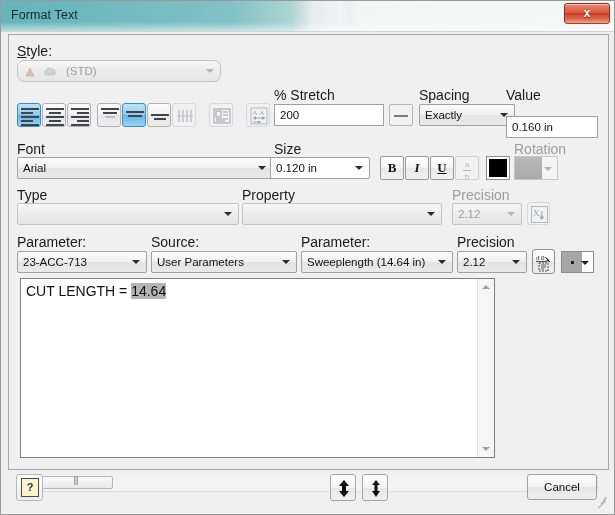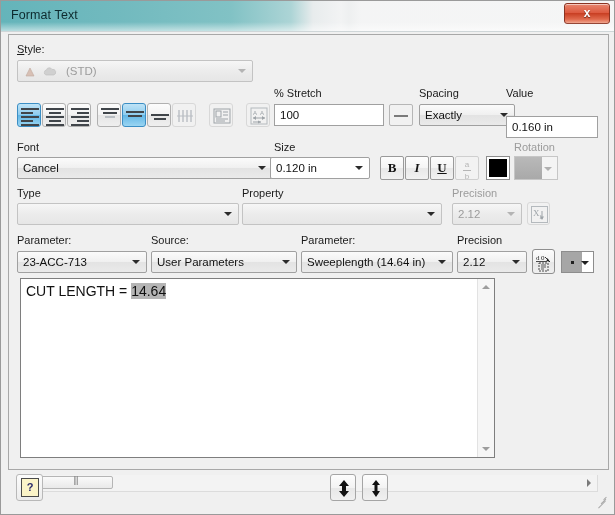--- a/index.html
+++ b/index.html
@@ -77,21 +77,21 @@
     position: absolute;
     left: 7px; top: 33px;
     width: 601px; height: 436px;
     box-sizing: border-box;
     background: #f0f0f0;
     border: 1px solid #a8a8a8;
   }
 
   .lbl {
     position: absolute;
-    font-size: 11px;
+    font-size: 14px;
     color: #1a1a1a;
     white-space: nowrap;
     text-align: center;
   }
   .lbl.disabled { color: #9c9c9c; }
   .lbl u { text-decoration: underline; }
 
   
   .combo {
     position: absolute;
@@ -432,21 +432,21 @@
 <div id="window">
 
   <div id="titlebar">
     <div id="title-text">Format Text</div>
     <div id="close-button">x</div>
   </div>
 
   <div id="panel">
 
     <div class="lbl" style="left:8px; top:8px;"><u>S</u><span>tyle:</span></div>
-    <div class="combo disabled" style="left:8px; top:25px; width:236px;">
+    <div class="combo disabled" style="left:8px; top:25px; width:204px;border-radius:7px;">
       <svg style="position:absolute;left:5px;top:4px" width="14" height="14" viewBox="0 0 14 14">
         <polygon points="7,3 11,11 3,11" fill="#d8c0b5" stroke="#c0a99e" stroke-width="0.6"></polygon>
       </svg>
       <svg style="position:absolute;left:24px;top:4px" width="16" height="14" viewBox="0 0 16 14">
         <path d="M4 10 a2.6 2.6 0 0 1 0.4 -5 a3 3 0 0 1 5.6 -0.6 a2.4 2.4 0 0 1 1.6 5.6 z" fill="#d0d0d0" stroke="#bdbdbd" stroke-width="0.6"></path>
       </svg>
       <span style="position:absolute;left:48px;top:0px;line-height:20px;">(STD)</span>
       <span class="arrow"></span>
     </div>
 
@@ -525,38 +525,38 @@
         <text x="10" y="8" font-size="6" fill="#9da3a8" font-family="sans-serif">A</text>
         <line x1="3" y1="11" x2="15" y2="11" stroke="#9da3a8" stroke-width="1"></line>
         <polygon points="3,11 6,9 6,13" fill="#9da3a8"></polygon>
         <polygon points="15,11 12,9 12,13" fill="#9da3a8"></polygon>
         <line x1="3" y1="15" x2="11" y2="15" stroke="#9da3a8" stroke-width="1"></line>
         <polygon points="11,15 8,13.5 8,16.5" fill="#9da3a8"></polygon>
       </svg>
     </div>
 
     <div class="lbl" style="left:265px; top:52px;">% Stretch</div>
-    <div class="field" style="left:265px; top:69px; width:110px;">100</div>
+    <div class="field" style="left:265px; top:69px; width:110px;">200</div>
 
     <div id="spacing-sep" style="left:380px; top:69px;">
       <span class="line"></span>
     </div>
 
     <div class="lbl" style="left:410px; top:52px;">Spacing</div>
     <div class="combo" style="left:410px; top:69px; width:96px;">
       <span>Exactly</span>
       <span class="arrow"></span>
     </div>
 
     <div class="lbl" style="left:497px; top:52px;">Value</div>
     <div class="field" style="left:497px; top:81px; width:92px;">0.160 in</div>
 
     <div class="lbl" style="left:8px; top:106px;">Font</div>
     <div class="combo" style="left:8px; top:122px; width:256px;">
-      <span>Cancel</span>
+      <span>Arial</span>
       <span class="arrow"></span>
     </div>
 
     <div class="lbl" style="left:265px; top:106px;">Size</div>
     <div class="combo" style="left:261px; top:122px; width:100px; background:#ffffff;">
       <span>0.120 in</span>
       <span class="arrow"></span>
     </div>
 
     <div class="letter" style="left:371px; top:121px;">B</div>
@@ -673,20 +673,21 @@
         <polygon points="7,1 12,7 9,7 9,12 12,12 7,18 2,12 5,12 5,7 2,7" fill="#111111"></polygon>
       </svg>
     </div>
     <div class="arrow-btn" style="left:354px;">
       <svg width="14" height="19" viewBox="0 0 14 19">
         <polygon points="7,1 11,6 8.5,6 8.5,12 11,12 7,18 3,12 5.5,12 5.5,6 3,6" fill="#111111"></polygon>
       </svg>
     </div>
 
     <div class="dlg-btn" id="ok-button" style="left:443px;">OK</div>
+    <div class="dlg-btn" style="left:519px;">Cancel</div>
 
     <div id="resize-grip">
       <i></i>
         <i></i>
         <i></i>
     </div>
   </div>
 
 </div>
 

